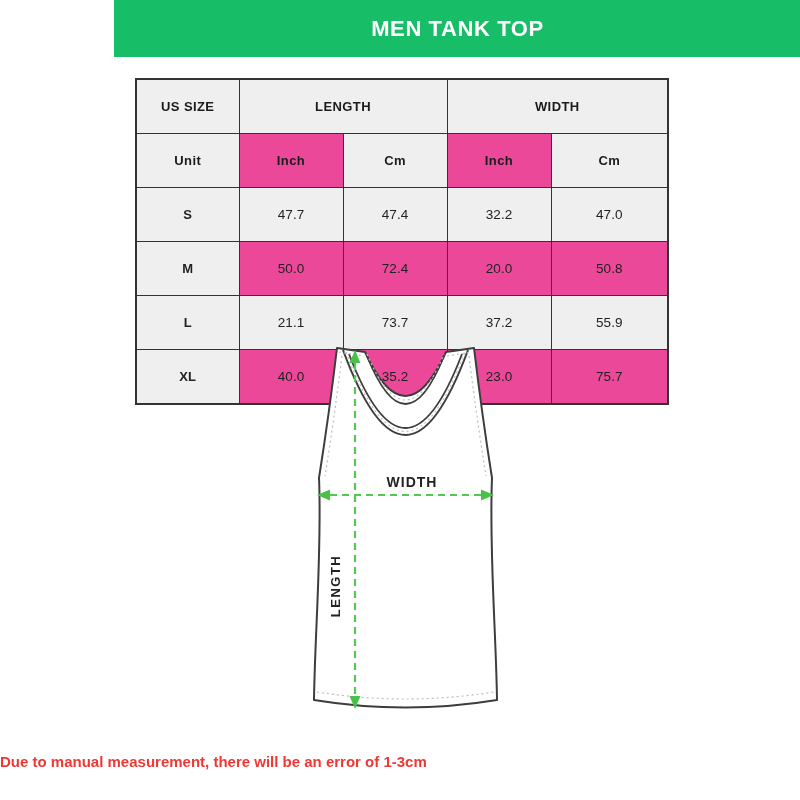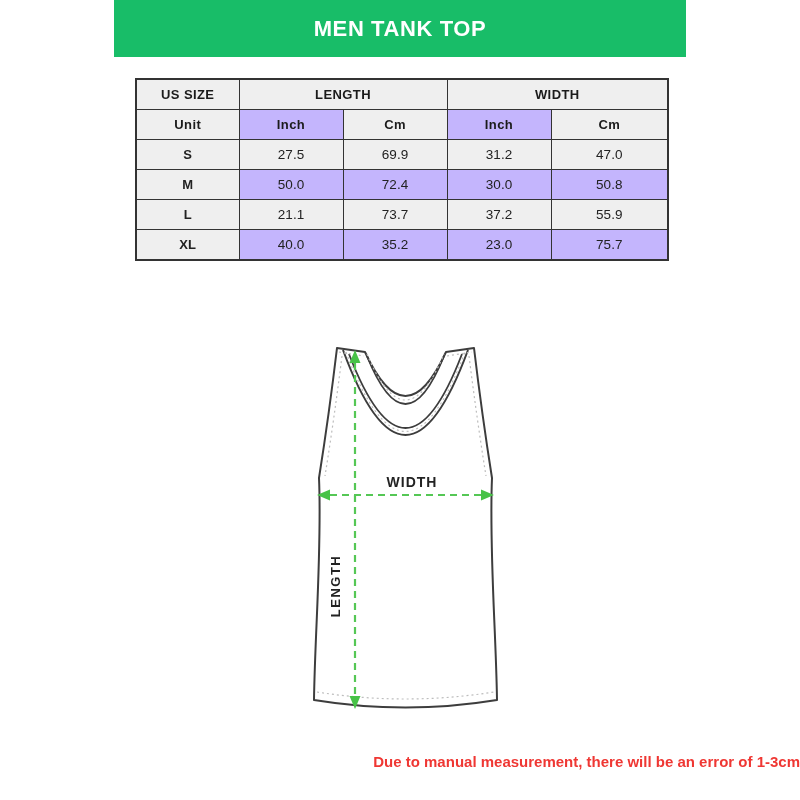--- a/index.html
+++ b/index.html
@@ -1,39 +1,39 @@
 <!DOCTYPE html>
 <html><head>
 <meta charset="utf-8">
 <style>
   html,body{margin:0;padding:0;background:#ffffff;}
   #page{position:relative;width:800px;height:800px;background:#ffffff;overflow:hidden;
         font-family:"Liberation Sans", sans-serif;}
 
   
-  .banner{position:absolute;left:114px;top:0;width:572px;height:57px;background:#18bd68;
+  .banner{position:absolute;left:114px;top:0;width:687px;height:57px;background:#18bd68;
           display:flex;align-items:center;justify-content:center;}
   .banner h1{margin:0;color:#ffffff;font-size:22px;font-weight:700;letter-spacing:0.6px;}
 
   
   .table-wrap{position:absolute;left:135px;top:78px;width:532px;}
   table{border-collapse:collapse;width:532px;table-layout:fixed;border:2px solid #333333;}
   th,td{border:1.5px solid #333333;height:29px;text-align:center;vertical-align:middle;
-        font-size:13px;color:#222222;padding:0;}
+        font-size:13px;color:#222222;padding:12px;}
   th{font-weight:700;letter-spacing:0.4px;color:#1b1b1b;}
   td{font-weight:400;font-size:13.5px;}
   td.size-col{font-weight:700;font-size:13px;letter-spacing:0.3px;}
   .gray{background:#efefef;}
-  .white{background:#c4b5fd;}
+  .white{background:#ec4899;}
 
   
   .tank-svg{position:absolute;left:285px;top:330px;width:235px;height:405px;}
 
   
-  .footer-note{position:absolute;left:0;top:753px;width:800px;text-align:right;
+  .footer-note{position:absolute;left:0;top:753px;width:800px;text-align:left;
                color:#ef3733;font-size:15px;font-weight:700;}
 </style>
 </head>
 <body>
 
 <div id="page">
 
   <div class="banner">
     <h1>MEN TANK TOP</h1>
   </div>
@@ -57,30 +57,30 @@
           <th class="gray">Unit</th>
           <th class="white">Inch</th>
           <th class="gray">Cm</th>
           <th class="white">Inch</th>
           <th class="gray">Cm</th>
         </tr>
       </thead>
       <tbody>
           <tr>
             <td class="gray size-col">S</td>
-            <td class="gray">27.5</td>
-            <td class="gray">69.9</td>
-            <td class="gray">31.2</td>
+            <td class="gray">47.7</td>
+            <td class="gray">47.4</td>
+            <td class="gray">32.2</td>
             <td class="gray">47.0</td>
           </tr>
           <tr>
             <td class="gray size-col">M</td>
             <td class="white">50.0</td>
             <td class="white">72.4</td>
-            <td class="white">30.0</td>
+            <td class="white">20.0</td>
             <td class="white">50.8</td>
           </tr>
           <tr>
             <td class="gray size-col">L</td>
             <td class="gray">21.1</td>
             <td class="gray">73.7</td>
             <td class="gray">37.2</td>
             <td class="gray">55.9</td>
           </tr>
           <tr>

